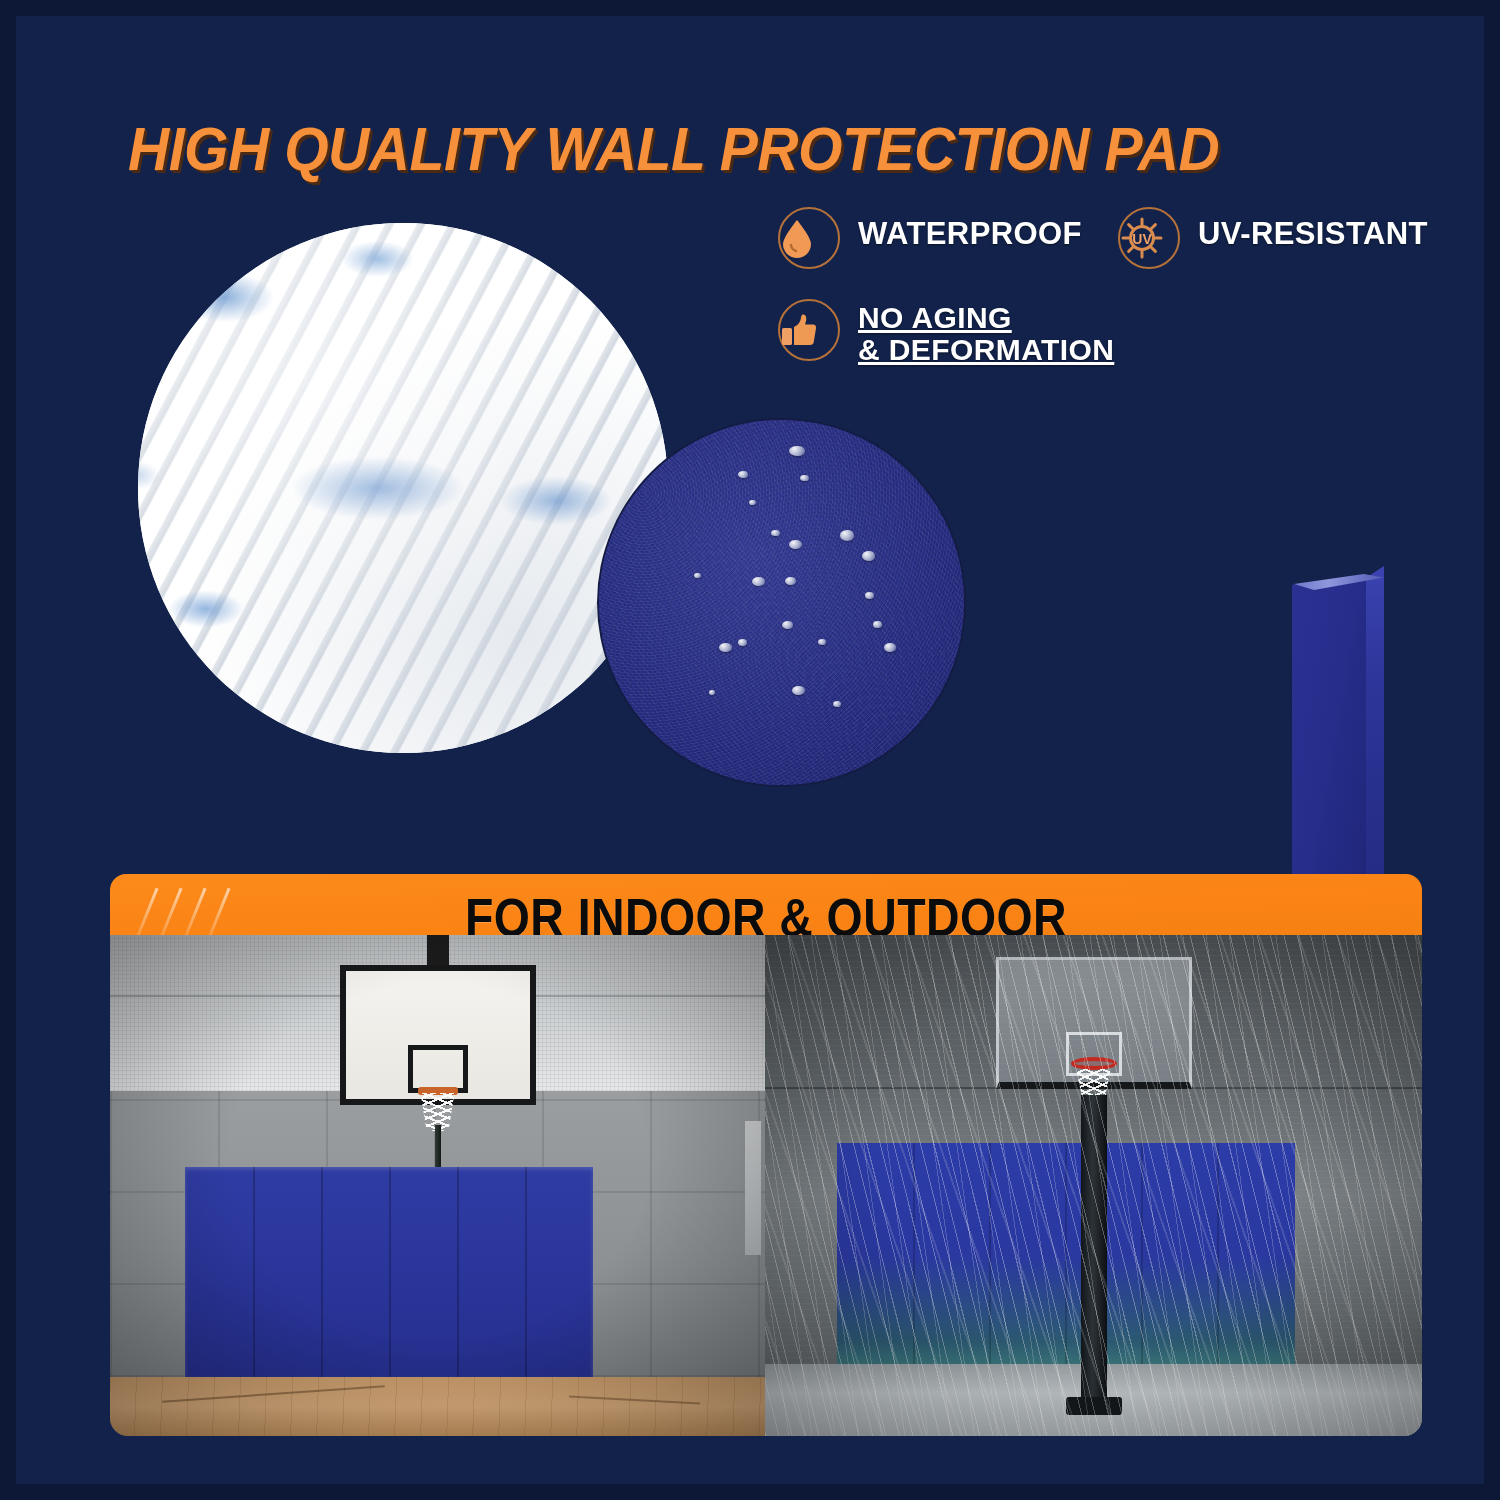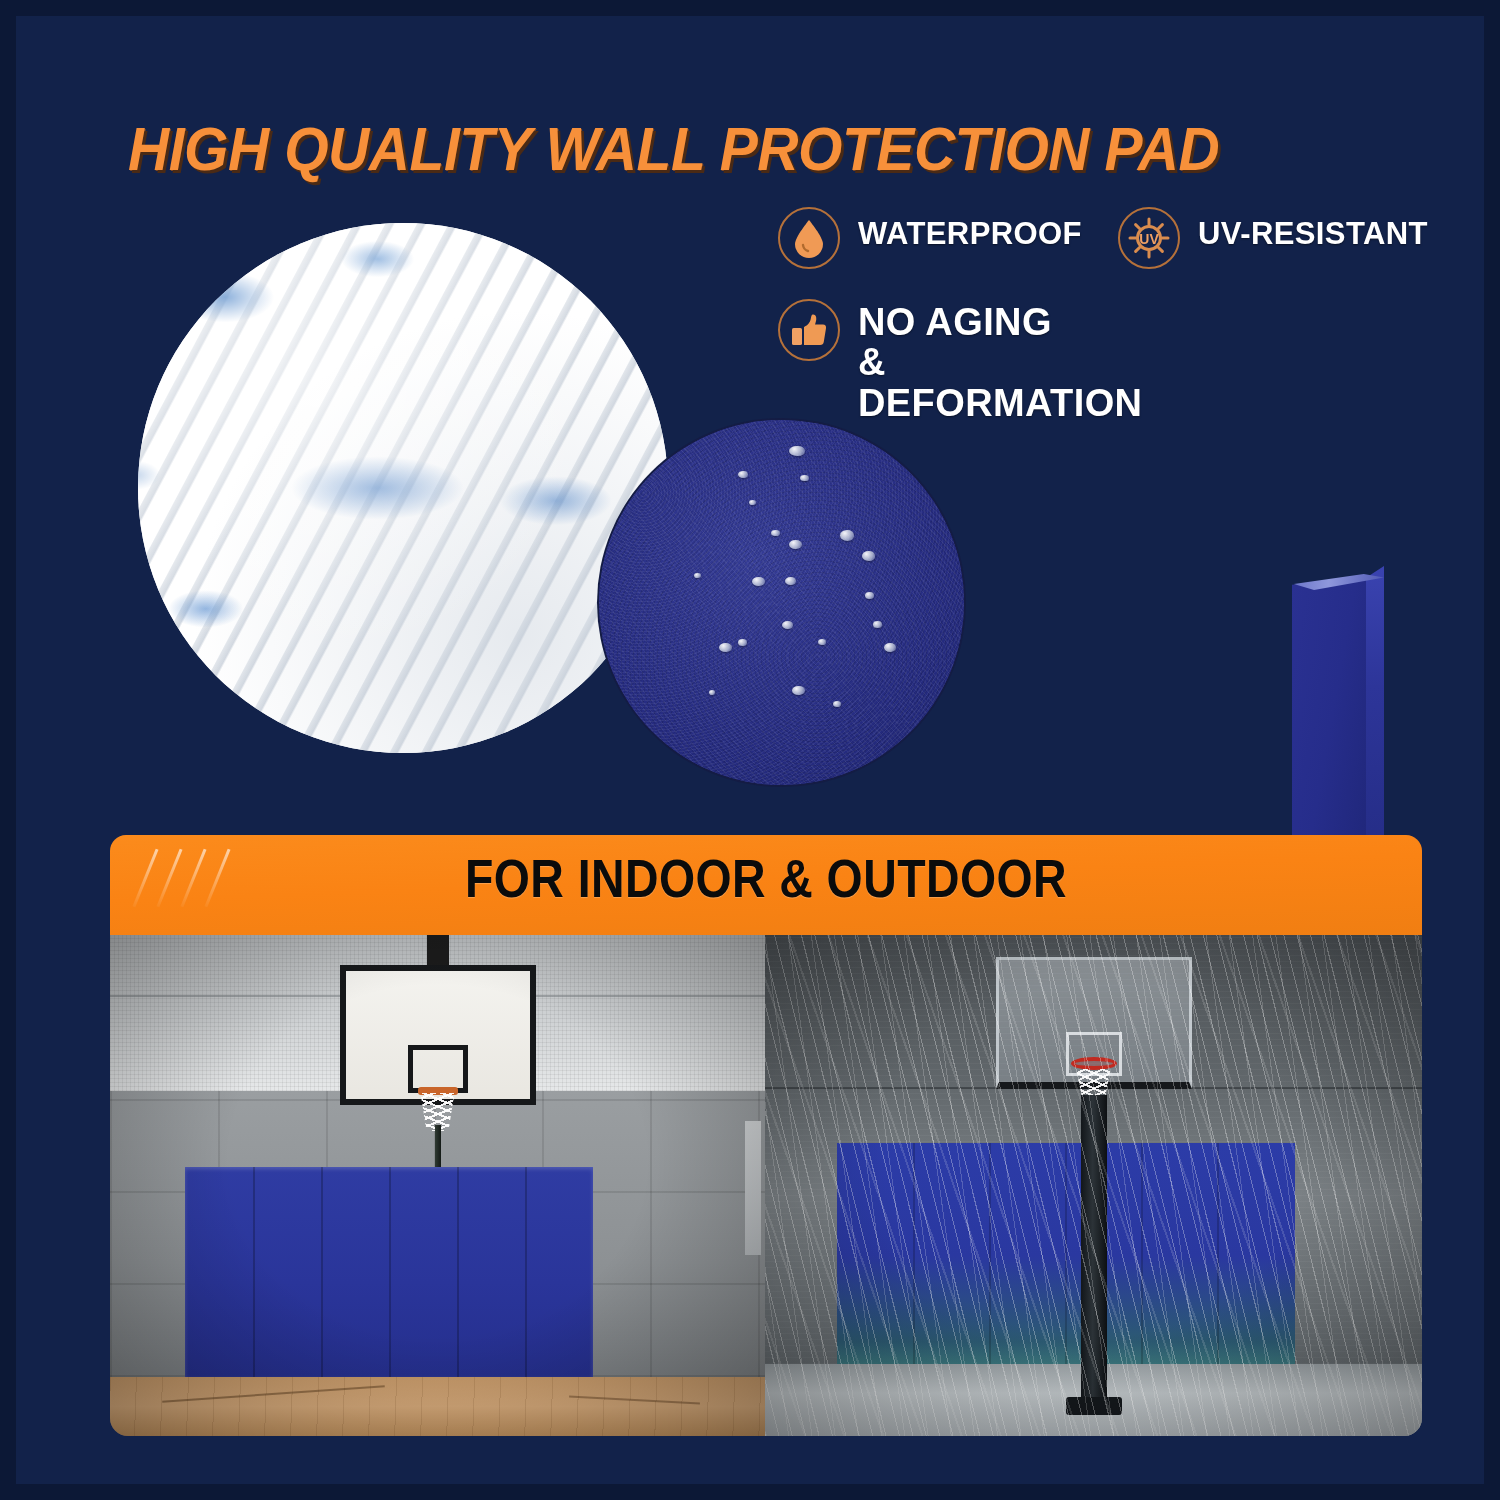--- a/index.html
+++ b/index.html
@@ -41,34 +41,34 @@
     grid-template-columns: 340px 360px;
     grid-template-rows: 92px 92px;
     align-items: start;
   }
   .feature { display: flex; align-items: flex-start; gap: 18px; }
   .f-ico {
     width: 62px; height: 62px; flex: 0 0 62px;
     border: 2.5px solid #b5713a;
     border-radius: 50%;
     position: relative;
-    display: flex; align-items: center; justify-content: center;
+    display: flex; align-items: center; justify-content: flex-start;
   }
   .f-ico svg { display: block; }
   .f-label {
     color: #ffffff;
     font-size: 31px;
     font-weight: bold;
     letter-spacing: 0.4px;
     line-height: 1.06;
     padding-top: 11px;
     white-space: pre-line;
     text-shadow: 0 1px 2px rgba(0,0,0,.5);
   }
-  .feature.two-line .f-label { padding-top: 3px; font-size: 38px; }
+  .feature.two-line .f-label { padding-top: 3px; font-size: 30px; text-decoration: underline; }
 
   
   .circle-foam {
     position: absolute;
     left: 122px; top: 207px;
     width: 530px; height: 530px;
     border-radius: 50%;
     overflow: hidden;
     background: #eef1f4;
   }
@@ -141,21 +141,21 @@
   .slab-top {
     position: absolute; left: 0px; top: 8px;
     width: 92px; height: 16px;
     background: linear-gradient(95deg, #6a74c9, #8f98dc 40%, #4e57b4);
     clip-path: polygon(2% 62%, 78% 0%, 100% 22%, 24% 100%);
   }
 
   
   .banner {
     position: absolute;
-    left: 94px; top: 819px;
+    left: 94px; top: 858px;
     width: 1312px; height: 104px;
     background: linear-gradient(178deg, #fb8b1c 0%, #fa8314 44%, #f07e12 100%);
     border-radius: 16px 16px 0 0;
     overflow: hidden;
   }
   .banner-streaks { position: absolute; left: 28px; top: 6px; width: 150px; height: 80px; }
   .banner-streaks i {
     position: absolute; top: 6px;
     width: 3px; height: 62px;
     background: linear-gradient(180deg, rgba(255,255,255,.62), rgba(255,255,255,.05));

